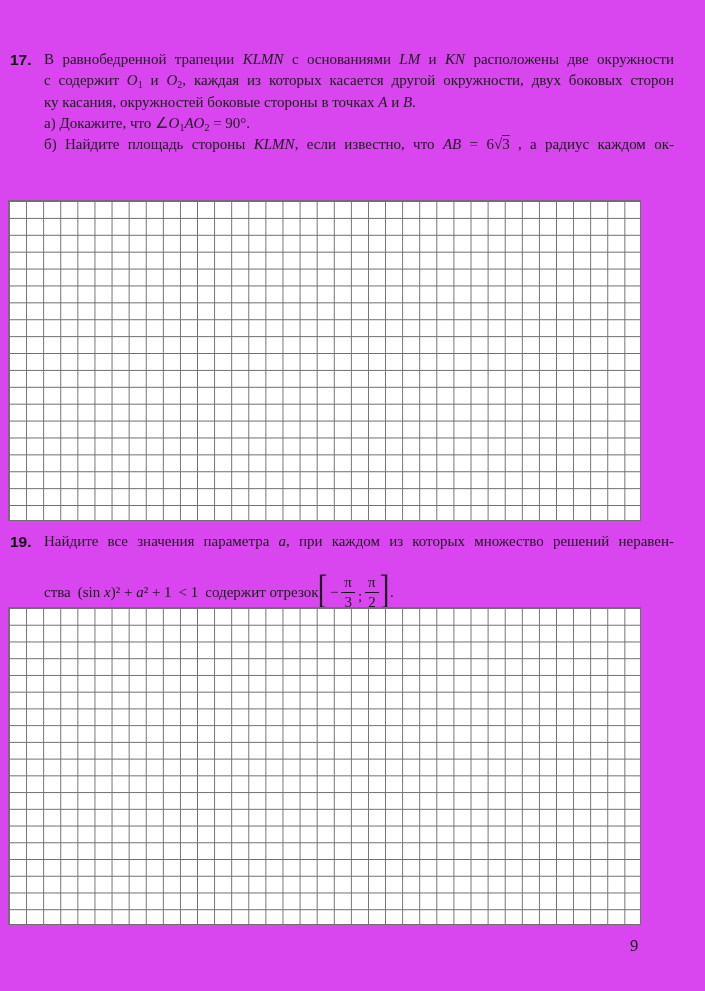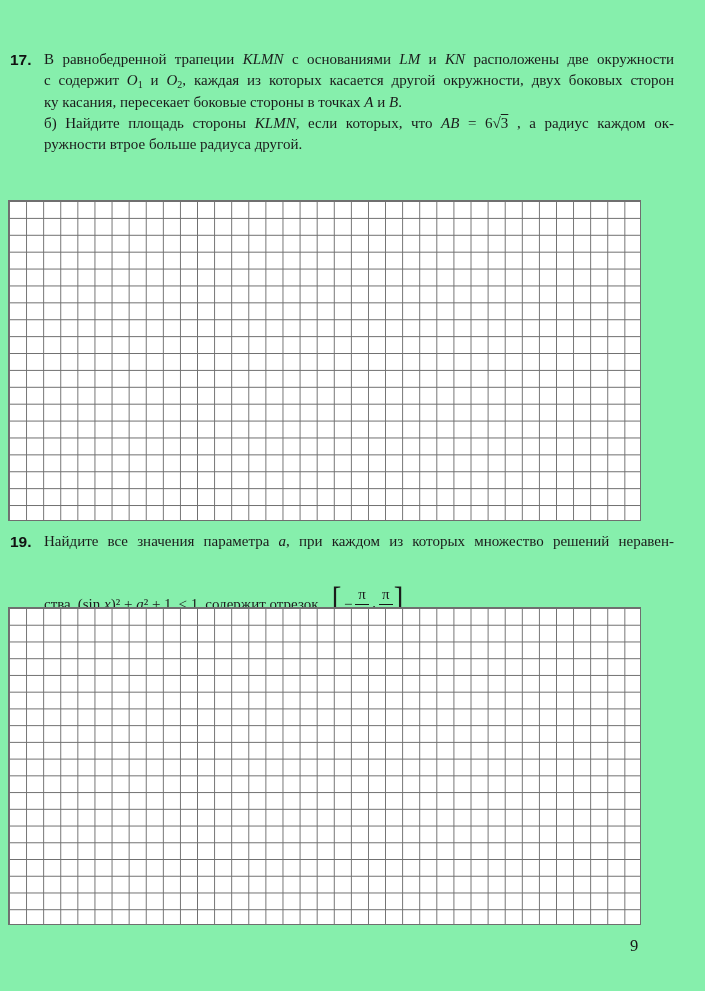--- a/index.html
+++ b/index.html
@@ -1,44 +1,44 @@
 <!DOCTYPE html>
 <html><head>
 <meta charset="utf-8">
 <style>
   html,body{margin:0;padding:0;background:#e9e9e9;}
   .page{
-    position:relative;width:705px;height:991px;background:#86efac;
+    position:relative;width:705px;height:991px;background:#d946ef;
     font-family:"Liberation Serif", serif;color:#1b1b1b;overflow:hidden;
   }
   
   .pnum{
     position:absolute;font-family:"Liberation Sans", sans-serif;
     font-weight:700;font-size:15.5px;color:#111;
   }
   .ptext{position:absolute;left:44px;width:630px;font-size:15px;}
   .line{line-height:21.3px;text-align:left;}
   .line.just{text-align:justify;text-align-last:justify;}
   .it{font-style:italic;}
   sub{font-size:10px;line-height:0;vertical-align:-3px;}
   .sqrt{font-style:normal;}
   .rad{text-decoration:overline;}
   
   .grid{position:absolute;left:8px;width:633px;box-sizing:border-box;background:#fff;}
   
   .formula{
-    position:absolute;left:44px;top:578px;height:52px;
+    position:absolute;left:44px;top:566px;height:52px;
     display:flex;align-items:center;font-size:15px;
   }
   .formula > *{flex:0 0 auto;}
   .frac{display:inline-flex;flex-direction:column;align-items:center;margin:0 7px;}
   .frac .num{padding:0 5px 2px;border-bottom:1.4px solid #161616;line-height:1.15;white-space:nowrap;}
   .frac .den{padding-top:2px;line-height:1.15;white-space:nowrap;font-family:Liberation Serif, serif;}
   .rel{margin-right:7px;}
-  .mid{margin-right:14px;}
+  .mid{margin-right:0;}
   .br{
     font-size:40px;font-weight:400;line-height:0;display:inline-block;
     transform:scaleX(0.72);margin:0 -3px;position:relative;top:-2px;
   }
   .ivminus{margin:0 1px 0 4px;}
   .mfrac{display:inline-flex;flex-direction:column;align-items:center;margin:0 2px;}
   .mfrac .num{padding:0 3px 1px;border-bottom:1.3px solid #161616;line-height:1.1;}
   .mfrac .den{padding-top:1px;line-height:1.1;}
   .ivsep{margin:0 1px;position:relative;top:4px;}
   .period{margin-left:2px;}
@@ -48,23 +48,23 @@
 </head>
 <body>
 
 <div class="page">
 
   <section>
     <div class="pnum" style="left:10px;top:51px;">17.</div>
     <div class="ptext" style="top:49px;">
       <div class="line just"><span>В равнобедренной трапеции </span><span class="it">KLMN</span><span> с основаниями </span><span class="it">LM</span><span> и </span><span class="it">KN</span><span> расположены две окружности</span></div>
       <div class="line just"><span>с содержит </span><span class="it">O</span><sub>1</sub><span> и </span><span class="it">O</span><sub>2</sub><span>, каждая из которых касается другой окружности, двух боковых сторон</span></div>
-      <div class="line"><span>ку касания, пересекает боковые стороны в точках </span><span class="it">A</span><span> и </span><span class="it">B</span><span>.</span></div>
-      <div class="line just"><span>б) Найдите площадь стороны </span><span class="it">KLMN</span><span>, если которых, что </span><span class="it">AB</span><span> = 6</span><span class="sqrt">√<span class="rad">3</span></span><span> , а радиус каждом ок-</span></div>
-      <div class="line"><span>ружности втрое больше радиуса другой.</span></div>
+      <div class="line"><span>ку касания, окружностей боковые стороны в точках </span><span class="it">A</span><span> и </span><span class="it">B</span><span>.</span></div>
+      <div class="line"><span>а) Докажите, что ∠</span><span class="it">O</span><sub>1</sub><span class="it">AO</span><sub>2</sub><span> = 90°.</span></div>
+      <div class="line just"><span>б) Найдите площадь стороны </span><span class="it">KLMN</span><span>, если известно, что </span><span class="it">AB</span><span> = 6</span><span class="sqrt">√<span class="rad">3</span></span><span> , а радиус каждом ок-</span></div>
     </div>
   </section>
 
   <div class="grid" style="top: 200px; height: 321px; border: 1px solid rgb(111, 111, 111); background-image: linear-gradient(to right, rgb(111, 111, 111) 1px, transparent 1px), linear-gradient(rgb(111, 111, 111) 1px, transparent 1px); background-size: 17.1081px 16.8947px;"></div>
 
   <section>
     <div class="pnum" style="left:10px;top:533px;">19.</div>
     <div class="ptext" style="top:531px;font-family:Liberation Serif, serif;">
       <div class="line just"><span>Найдите все значения параметра </span><span class="it">a</span><span>, при каждом из которых множество решений неравен-</span></div>
     </div>

